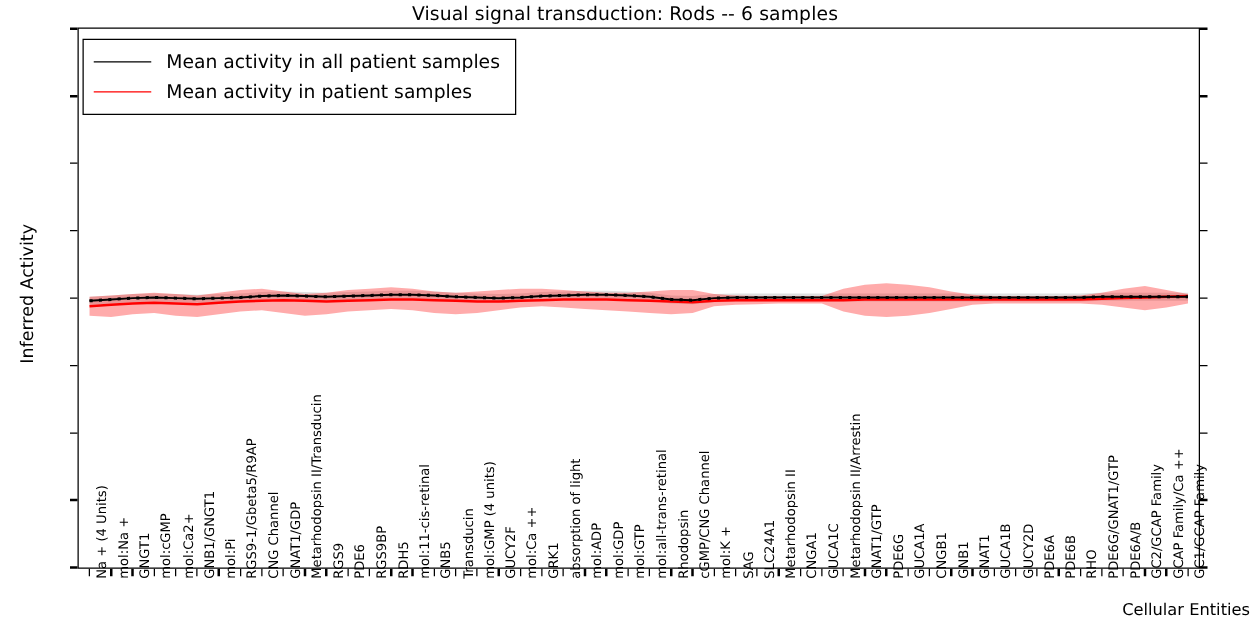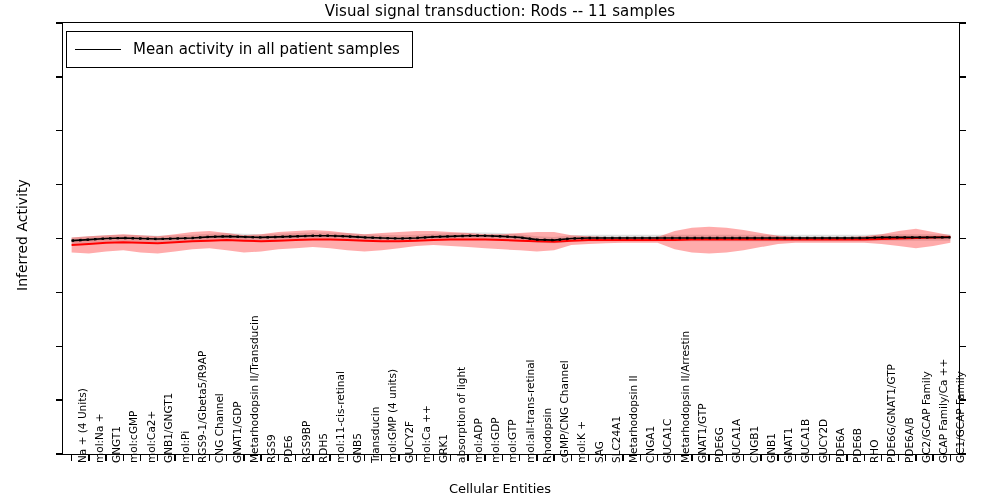--- a/index.html
+++ b/index.html
@@ -24,41 +24,41 @@
     transform:rotate(-90deg);transform-origin:left top;white-space:nowrap;
   }
 
   
   .xtickmark{position:absolute;width:1.4px;height:6px;background:#000;}
   .xtl{
     position:absolute;font-size:10.5px;color:#000;white-space:nowrap;
     transform:rotate(-90deg);transform-origin:left top;
   }
   .xlabel{
-    position:absolute;left:0;top:481px;width:1000px;text-align:center;
+    position:absolute;left:0;top:481px;width:1000px;text-align:right;
     font-size:13px;color:#000;
   }
 
   
   .legend{
     position:absolute;left:66px;top:31px;
     border:1.4px solid #000;background:#fff;
     padding:5px 12px 6px 8px;
   }
   .lgrow{display:flex;align-items:center;height:24px;}
   .lgline{width:46px;height:0;border-top:1.6px solid #000;margin-right:12px;}
   .lgline.red{border-top-color:#ff0000;}
   .lgtext{font-size:15px;color:#000;white-space:nowrap;}
 </style>
 </head>
 <body>
 
 <div id="root">
 
-  <div class="title">Visual signal transduction: Rods -- 11 samples</div>
+  <div class="title">Visual signal transduction: Rods -- 6 samples</div>
 
   <div class="frame">
     <div class="plotclip">
       <svg class="plotsvg" id="plot-svg" width="896" height="431">
           <path d="M8.62,214.42L25.85,213.34L43.08,212.27L60.31,211.73L77.54,212.27L94.77,212.81L112.00,212.27L129.23,211.73L146.46,210.65L163.69,210.11L180.92,210.65L198.15,211.19L215.38,210.65L232.62,210.11L249.85,209.57L267.08,209.57L284.31,210.11L301.54,211.19L318.77,211.73L336.00,212.27L353.23,211.73L370.46,210.65L387.69,210.11L404.92,209.57L422.15,209.57L439.38,210.11L456.62,211.19L473.85,213.34L491.08,213.88L508.31,212.27L525.54,211.73L542.77,211.73L560.00,211.73L577.23,211.73L594.46,211.73L611.69,211.73L628.92,211.73L646.15,211.73L663.38,211.73L680.62,211.73L697.85,211.73L715.08,211.73L732.31,211.73L749.54,211.73L766.77,211.73L784.00,211.73L801.23,211.73L818.46,211.19L835.69,211.19L852.92,211.19L870.15,211.19L887.38,211.19L887.38,217.66L870.15,217.66L852.92,217.66L835.69,217.66L818.46,217.66L801.23,218.19L784.00,218.19L766.77,218.19L749.54,218.19L732.31,218.19L715.08,218.19L697.85,218.19L680.62,218.19L663.38,218.19L646.15,218.19L628.92,218.19L611.69,218.19L594.46,218.19L577.23,218.19L560.00,218.19L542.77,218.19L525.54,218.19L508.31,218.73L491.08,220.35L473.85,219.81L456.62,217.66L439.38,216.58L422.15,216.04L404.92,216.04L387.69,216.58L370.46,217.12L353.23,218.19L336.00,218.73L318.77,218.19L301.54,217.66L284.31,216.58L267.08,216.04L249.85,216.04L232.62,216.58L215.38,217.12L198.15,217.66L180.92,217.12L163.69,216.58L146.46,217.12L129.23,218.19L112.00,218.73L94.77,219.27L77.54,218.73L60.31,218.19L43.08,218.73L25.85,219.81L8.62,220.89Z" fill="#000000" fill-opacity="0.13" stroke="none"></path>
           <path d="M8.62,214.42L25.85,213.34L43.08,212.27L60.31,211.19L77.54,212.27L94.77,213.34L112.00,211.19L129.23,209.03L146.46,207.96L163.69,210.11L180.92,212.27L198.15,211.19L215.38,209.03L232.62,207.96L249.85,206.88L267.08,207.96L284.31,210.11L301.54,211.19L318.77,210.11L336.00,209.03L353.23,207.96L370.46,207.96L387.69,209.03L404.92,210.11L422.15,211.19L439.38,211.19L456.62,210.11L473.85,209.03L491.08,209.03L508.31,212.27L525.54,213.34L542.77,213.88L560.00,213.88L577.23,213.88L594.46,213.88L611.69,207.96L628.92,204.72L646.15,203.65L663.38,204.72L680.62,206.88L697.85,210.11L715.08,212.81L732.31,213.88L749.54,213.88L766.77,213.88L784.00,213.88L801.23,213.34L818.46,211.19L835.69,207.96L852.92,205.80L870.15,209.03L887.38,212.27L887.38,219.81L870.15,223.04L852.92,225.20L835.69,223.04L818.46,220.89L801.23,219.81L784.00,219.81L766.77,219.81L749.54,219.81L732.31,219.81L715.08,220.89L697.85,224.12L680.62,227.35L663.38,229.51L646.15,230.59L628.92,229.51L611.69,226.28L594.46,219.81L577.23,219.81L560.00,219.81L542.77,220.35L525.54,220.89L508.31,221.97L491.08,227.35L473.85,228.43L456.62,227.35L439.38,226.28L422.15,225.20L404.92,224.12L387.69,223.04L370.46,221.97L353.23,223.04L336.00,225.20L318.77,227.35L301.54,228.43L284.31,227.35L267.08,225.20L249.85,224.12L232.62,225.20L215.38,226.28L198.15,228.43L180.92,229.51L163.69,227.35L146.46,225.20L129.23,226.28L112.00,228.43L94.77,230.59L77.54,229.51L60.31,227.35L43.08,228.43L25.85,230.59L8.62,229.51Z" fill="#ff0000" fill-opacity="0.33" stroke="none"></path>
           <path d="M8.62,221.97L25.85,220.89L43.08,219.81L60.31,219.27L77.54,219.81L94.77,220.35L112.00,219.27L129.23,218.19L146.46,217.66L163.69,217.12L180.92,217.66L198.15,218.19L215.38,217.66L232.62,217.12L249.85,216.58L267.08,216.58L284.31,217.12L301.54,217.66L318.77,218.19L336.00,218.19L353.23,217.66L370.46,217.12L387.69,216.58L404.92,216.58L422.15,216.58L439.38,217.12L456.62,217.66L473.85,218.19L491.08,218.73L508.31,217.66L525.54,217.12L542.77,217.12L560.00,217.12L577.23,217.12L594.46,217.12L611.69,217.12L628.92,216.58L646.15,216.58L663.38,216.58L680.62,216.58L697.85,216.58L715.08,216.58L732.31,216.58L749.54,216.58L766.77,216.58L784.00,216.58L801.23,216.58L818.46,216.04L835.69,215.50L852.92,214.96L870.15,214.42L887.38,213.88" fill="none" stroke="#ff0000" stroke-width="2"></path>
           <path d="M8.62,217.66L25.85,216.58L43.08,215.50L60.31,214.96L77.54,215.50L94.77,216.04L112.00,215.50L129.23,214.96L146.46,213.88L163.69,213.34L180.92,213.88L198.15,214.42L215.38,213.88L232.62,213.34L249.85,212.81L267.08,212.81L284.31,213.34L301.54,214.42L318.77,214.96L336.00,215.50L353.23,214.96L370.46,213.88L387.69,213.34L404.92,212.81L422.15,212.81L439.38,213.34L456.62,214.42L473.85,216.58L491.08,217.12L508.31,215.50L525.54,214.96L542.77,214.96L560.00,214.96L577.23,214.96L594.46,214.96L611.69,214.96L628.92,214.96L646.15,214.96L663.38,214.96L680.62,214.96L697.85,214.96L715.08,214.96L732.31,214.96L749.54,214.96L766.77,214.96L784.00,214.96L801.23,214.96L818.46,214.42L835.69,214.42L852.92,214.42L870.15,214.42L887.38,214.42" fill="none" stroke="#000000" stroke-width="1.6"></path>
           <path d="M8.62,217.66L25.85,216.58L43.08,215.50L60.31,214.96L77.54,215.50L94.77,216.04L112.00,215.50L129.23,214.96L146.46,213.88L163.69,213.34L180.92,213.88L198.15,214.42L215.38,213.88L232.62,213.34L249.85,212.81L267.08,212.81L284.31,213.34L301.54,214.42L318.77,214.96L336.00,215.50L353.23,214.96L370.46,213.88L387.69,213.34L404.92,212.81L422.15,212.81L439.38,213.34L456.62,214.42L473.85,216.58L491.08,217.12L508.31,215.50L525.54,214.96L542.77,214.96L560.00,214.96L577.23,214.96L594.46,214.96L611.69,214.96L628.92,214.96L646.15,214.96L663.38,214.96L680.62,214.96L697.85,214.96L715.08,214.96L732.31,214.96L749.54,214.96L766.77,214.96L784.00,214.96L801.23,214.96L818.46,214.42L835.69,214.42L852.92,214.42L870.15,214.42L887.38,214.42" fill="none" stroke="#000000" stroke-width="2.4" stroke-dasharray="2.5 5"></path>
         </svg>
@@ -194,15 +194,19 @@
 
   <div class="ylabel" id="ylabel-el" style="left: 14px; top: 290.5px;">Inferred Activity</div>
 
   <div class="xlabel">Cellular Entities</div>
 
   <div class="legend">
     <div class="lgrow">
       <span class="lgline"></span>
       <span class="lgtext">Mean activity in all patient samples</span>
     </div>
+    <div class="lgrow">
+      <span class="lgline red"></span>
+      <span class="lgtext">Mean activity in patient samples</span>
+    </div>
   </div>
 
 </div>
 
 </body></html>

